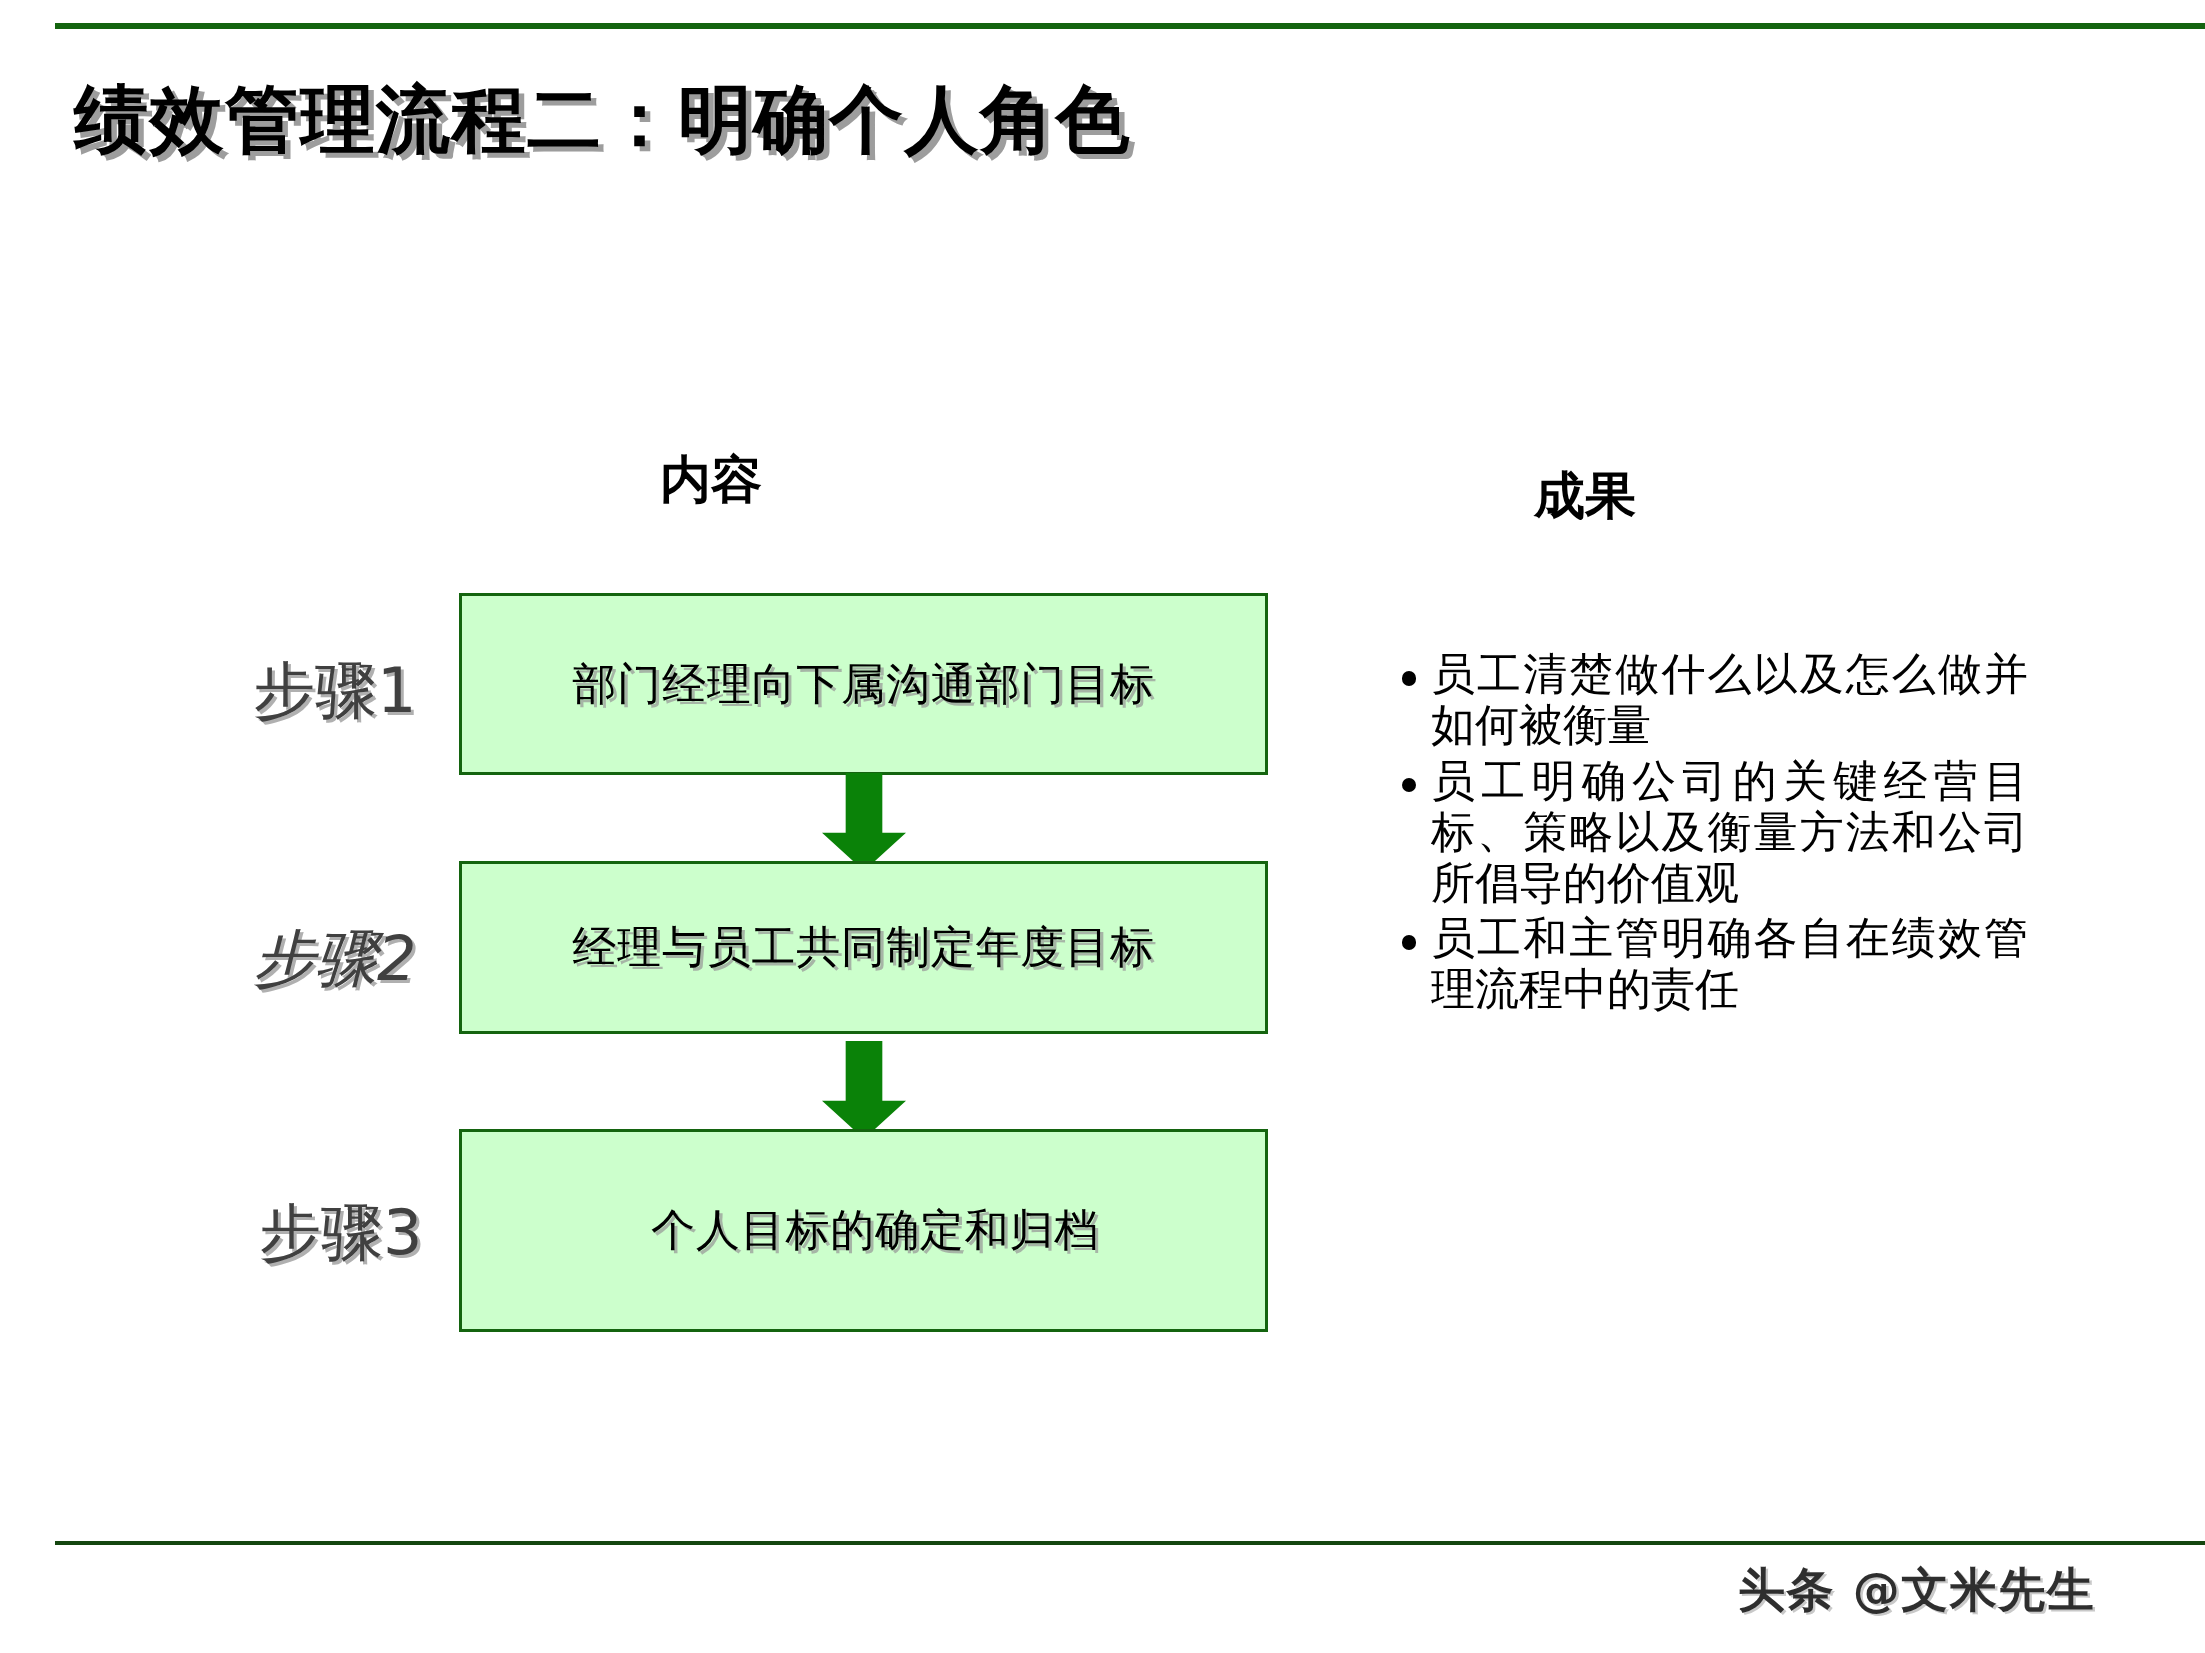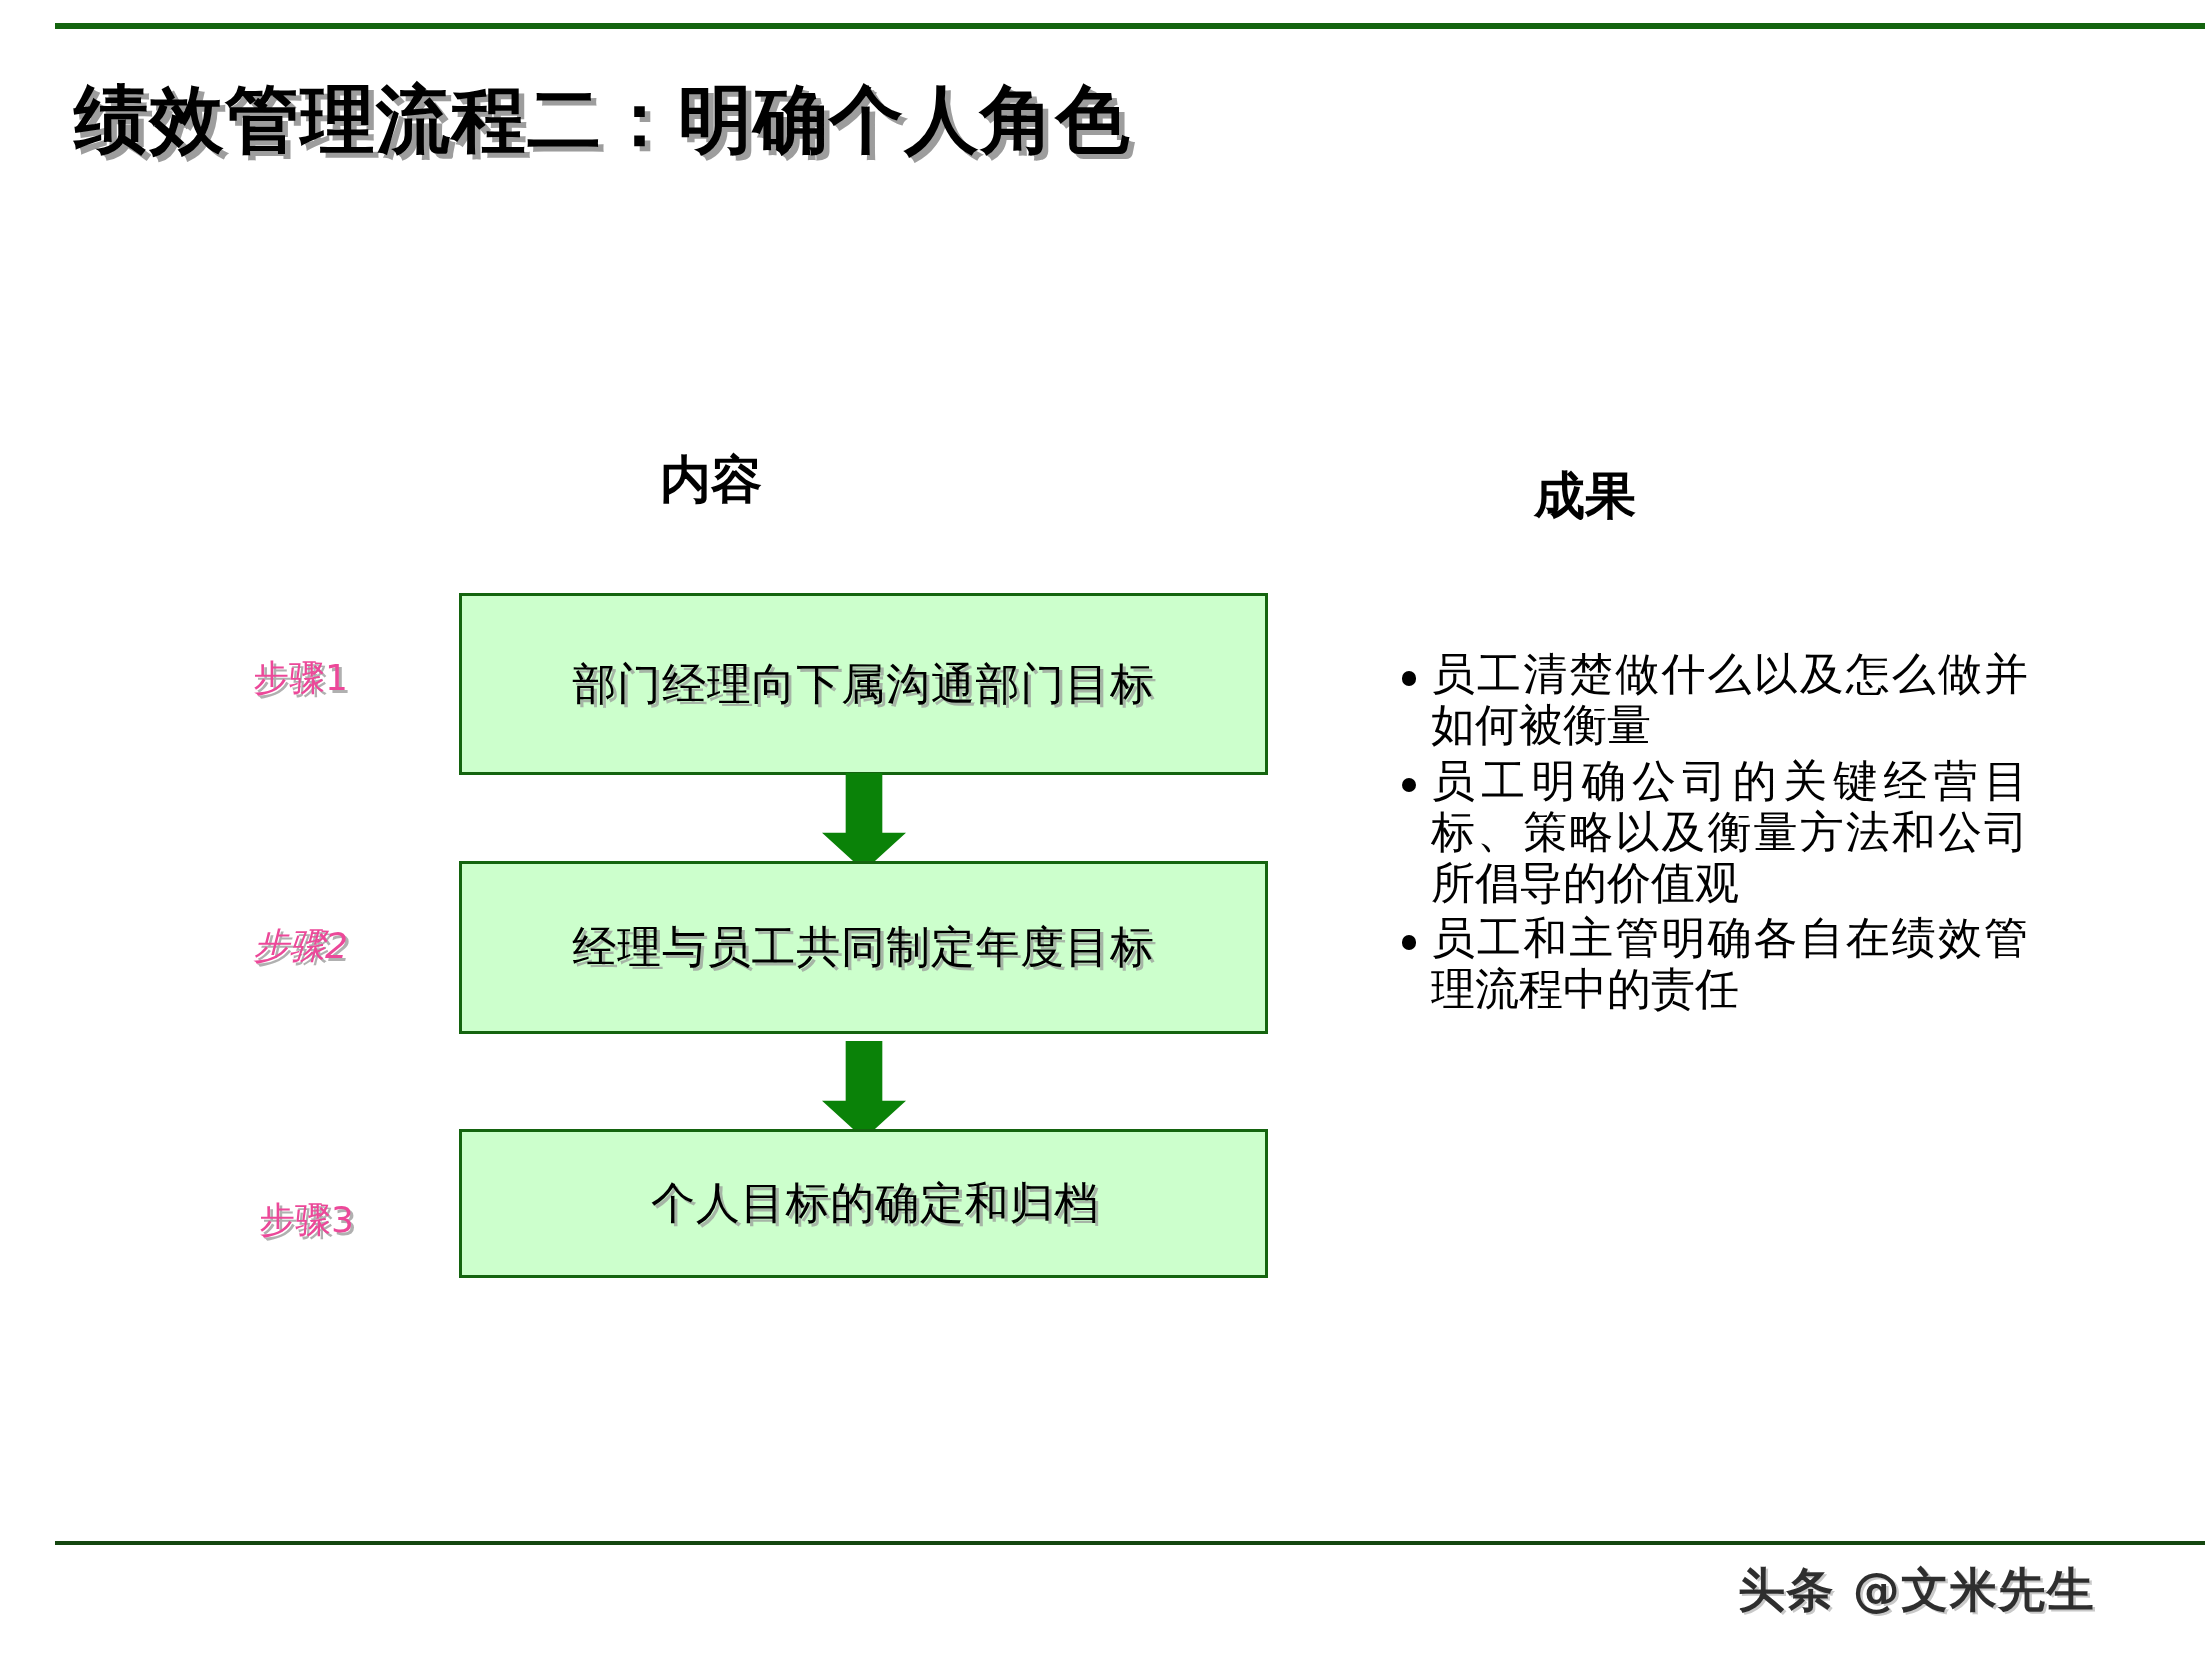--- a/index.html
+++ b/index.html
@@ -62,45 +62,45 @@
     font-weight: bold;
     white-space: nowrap;
     color: #000000;
   }
   .col-head-content { left: 660px; top: 446px; }
   .col-head-result  { left: 1534px; top: 462px; }
 
   
   .step-label {
     position: absolute;
-    font-size: 36px;
+    font-size: 62px;
     line-height: 1;
     white-space: nowrap;
-    color: #ec4899;
+    color: #404040;
     text-shadow: 3.1px 3.1px 0 rgba(150,150,150,0.75);
   }
   .step-label-1 { left: 253px; top: 660px; }
   .step-label-2 { left: 253px; top: 928px; font-style: italic; }
   .step-label-3 { left: 259px; top: 1202px; }
 
   
   .flow-box {
     position: absolute;
     left: 459px;
     width: 809px;
     box-sizing: border-box;
     background: #ccffcc;
     border: 3.8px solid #14640f;
     display: flex;
     align-items: center;
     justify-content: center;
   }
   .flow-box-1 { top: 593px;  height: 182px; }
   .flow-box-2 { top: 861px; height: 173px; }
-  .flow-box-3 { top: 1129px; height: 149px; padding-left: 23px; }
+  .flow-box-3 { top: 1129px; height: 203px; padding-left: 23px; }
 
   .flow-box-text {
     font-size: 44px;
     line-height: 1.2;
     letter-spacing: 0.8px;
     white-space: nowrap;
     color: #000000;
     text-shadow: 3.1px 3.1px 0 rgba(150,150,150,0.7);
   }
 

